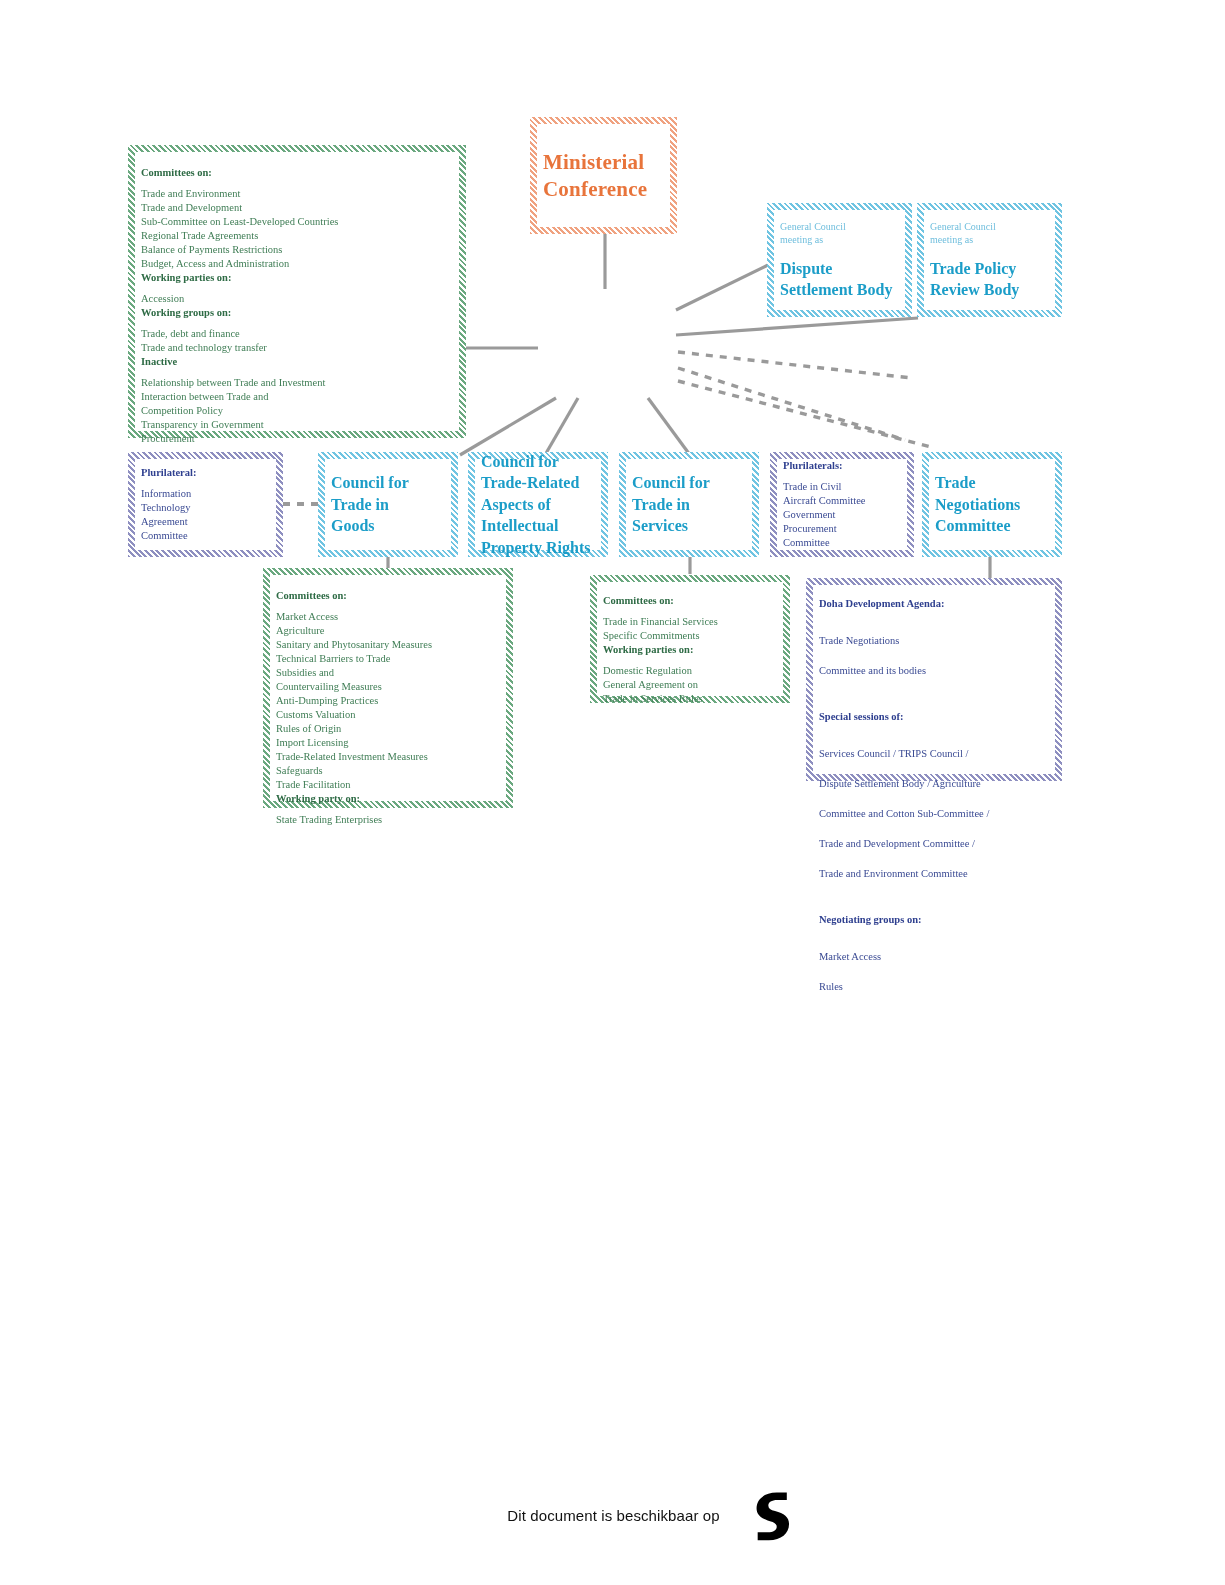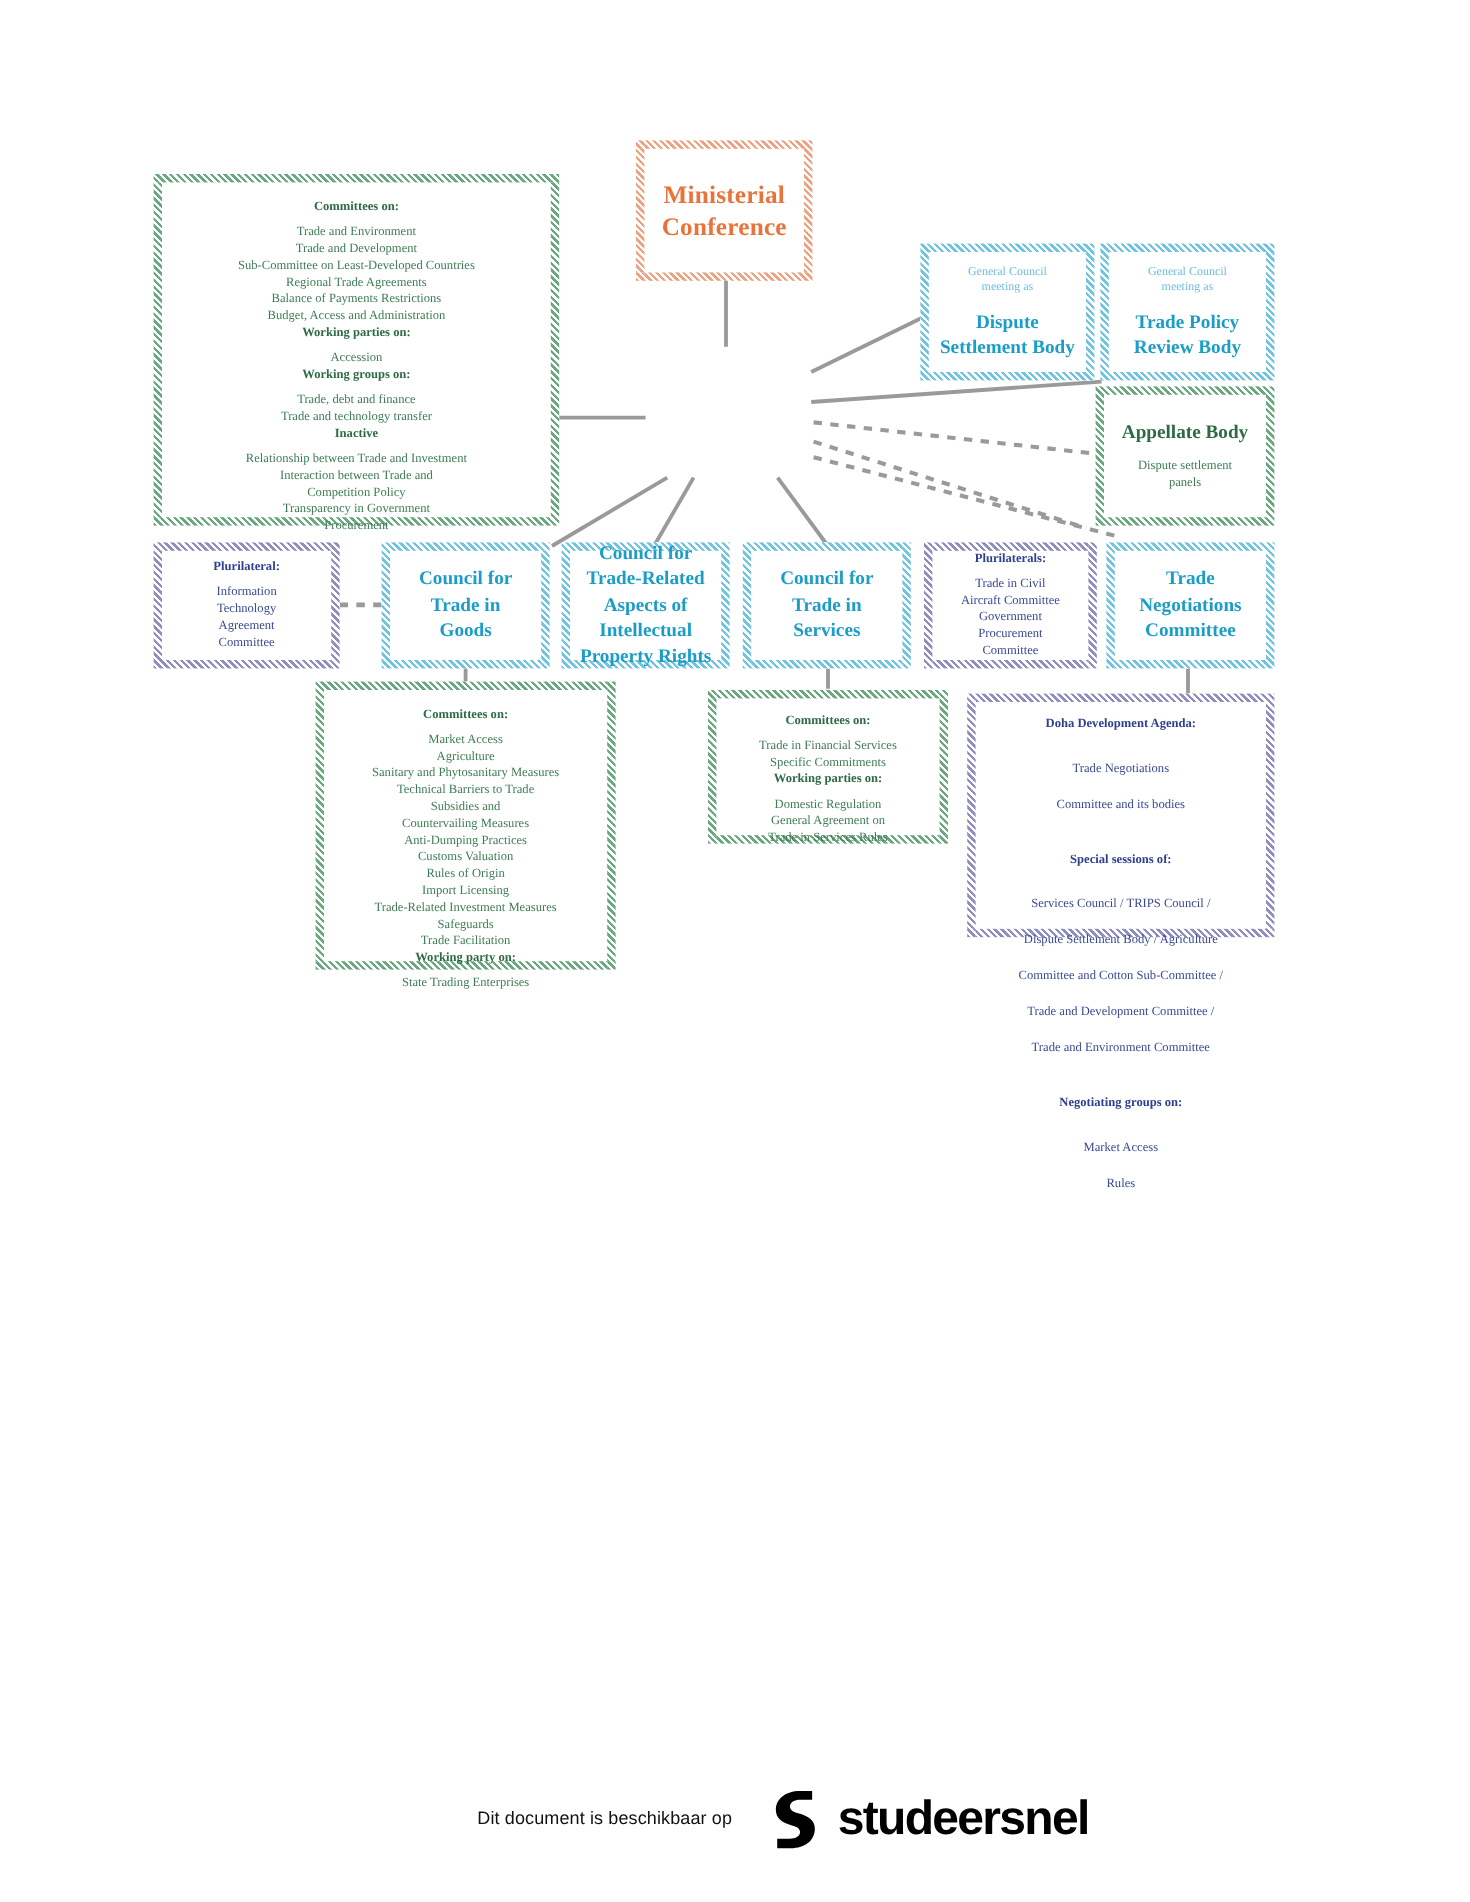--- a/index.html
+++ b/index.html
@@ -12,21 +12,21 @@
 
   
   #page{position:absolute;left:0;top:0;width:1225px;height:1585px;}
 
   
   #wires{position:absolute;left:0;top:0;width:1225px;height:1585px;z-index:1;}
 
   
   .box{
     position:absolute;box-sizing:border-box;background:#ffffff;z-index:3;
-    display:flex;flex-direction:column;align-items:center;justify-content:center;
+    display:flex;flex-direction:column;align-items:flex-start;justify-content:center;
     text-align:center;padding:8px 6px;
   }
   
   .box{
     border-style:solid;border-width:7px;
     border-image-slice:1;
   }
 
   .hatch-green{
     border-image-source:repeating-linear-gradient(45deg,#6aa87f 0 2px,#ffffff 2px 4px);
@@ -163,26 +163,20 @@
   </div>
 
   <div class="box hatch-blue" style="left:917px;top:203px;width:145px;height:114px;">
     <div class="title-sm t-blue-light">General Council</div>
     <div class="title-sm t-blue-light">meeting as</div>
     <div class="gap"></div>
     <div class="title-md t-blue">Trade Policy</div>
     <div class="title-md t-blue">Review Body</div>
   </div>
 
-  <div class="box hatch-green" style="left:913px;top:322px;width:149px;height:116px;">
-    <div class="title-md t-green-b">Appellate Body</div>
-    <div class="gap"></div>
-    <div class="ln t-green">Dispute settlement</div>
-    <div class="ln t-green">panels</div>
-  </div>
 
   <div class="box hatch-purple" style="left:128px;top:452px;width:155px;height:105px;">
     <div class="hd t-purple-b">Plurilateral:</div>
     <div class="ln t-purple">Information</div>
     <div class="ln t-purple">Technology</div>
     <div class="ln t-purple">Agreement</div>
     <div class="ln t-purple">Committee</div>
   </div>
 
   <div class="box hatch-blue" style="left:318px;top:452px;width:140px;height:105px;">
@@ -271,17 +265,16 @@
 
   <div id="footer">
     <div class="ftxt">Dit document is beschikbaar op</div>
     <div class="brand">
       <svg width="56" height="56" viewBox="0 0 100 100">
         <path fill="#000" d="M62 10 C40 10 26 22 26 38 C26 50 35 57 50 61 C58 63 62 66 62 71
              C62 77 56 81 46 81 L28 81 L28 95 L48 95 C70 95 84 83 84 66
              C84 54 75 47 59 43 C51 41 47 38 47 33 C47 27 53 23 63 23
              L80 23 L80 10 Z"></path>
       </svg>
-      <div class="wordmark">studeersnel</div>
     </div>
   </div>
 
 </div>
 
 </body></html>

